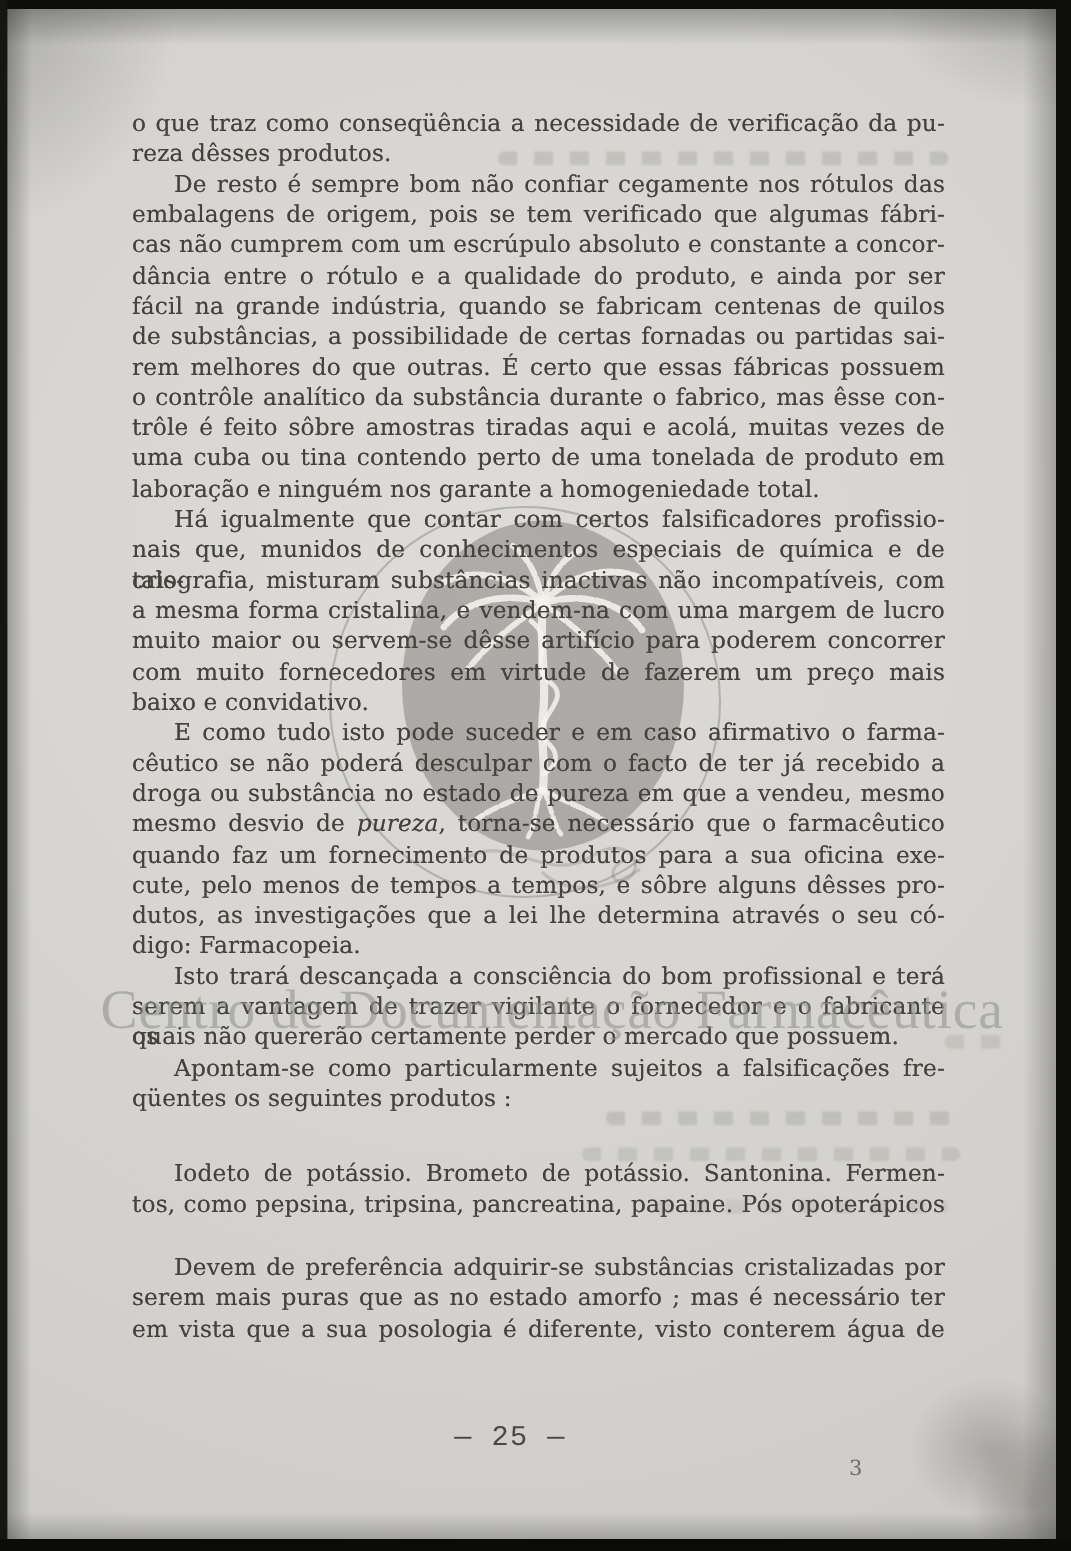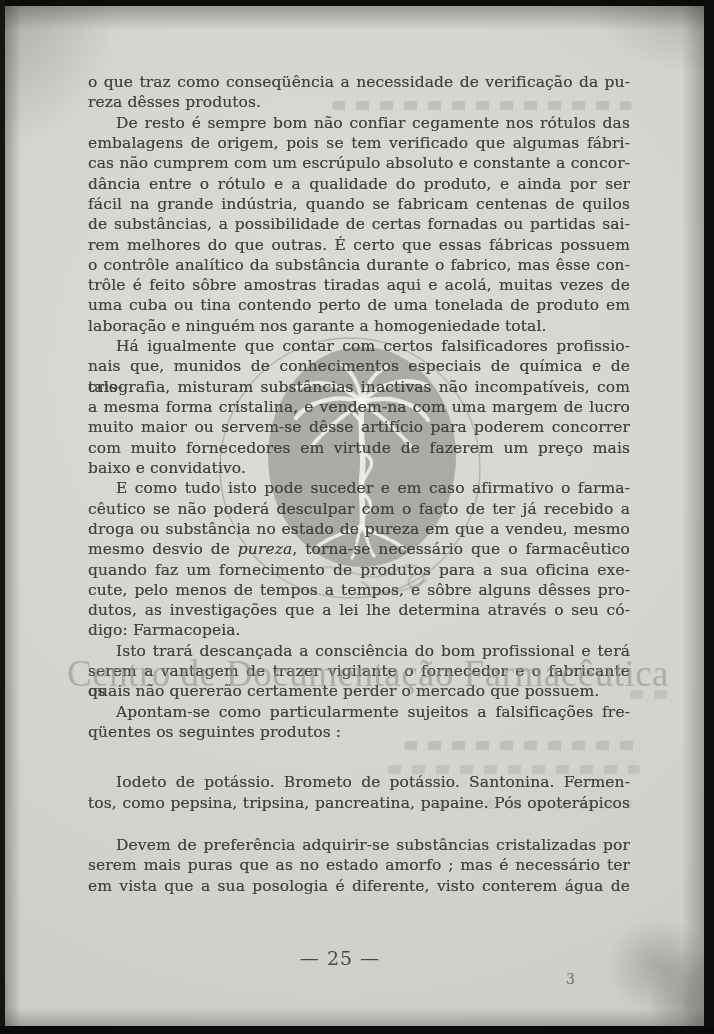--- a/index.html
+++ b/index.html
@@ -38,21 +38,21 @@
   .line{height:20.32px;line-height:20.32px;text-align:justify;text-align-last:justify;white-space:normal;}
   .line.lastline{text-align-last:left;}
   .line.indent{text-indent:28px;}
   .line em{font-style:italic;}
   
   .wm{position:absolute;z-index:4;font-family:"Liberation Serif",serif;color:var(--wm,rgba(148,148,143,.62));white-space:nowrap;text-align:center;}
   .wm1{left:67px;top:652px;font-size:37px;letter-spacing:.5px;color:rgba(147,147,142,.60);}
   .wm2{left:149px;top:699px;font-size:34px;letter-spacing:4px;color:rgba(147,147,142,.58);}
   
   .pagenum{position:absolute;left:88px;top:947px;width:504px;text-align:center;z-index:3;
-    font-size:19px;color:#4a4842;letter-spacing:1px;}
+    font-size:19px;color:#4a4842;letter-spacing:1px;font-family:Liberation Mono, monospace;}
   .cornernum{position:absolute;left:566px;top:971px;z-index:3;font-size:14px;color:#6e6d68;}
 </style>
 </head>
 <body>
 
 <div class="scan" style="--ink: #44423c;">
 
   <div class="bleed" style="left:332px;top:101px;width:300px;"></div>
   <div class="bleed" style="left:404px;top:741px;width:236px;"></div>
   <div class="bleed" style="left:388px;top:765px;width:252px;opacity:.42;"></div>

